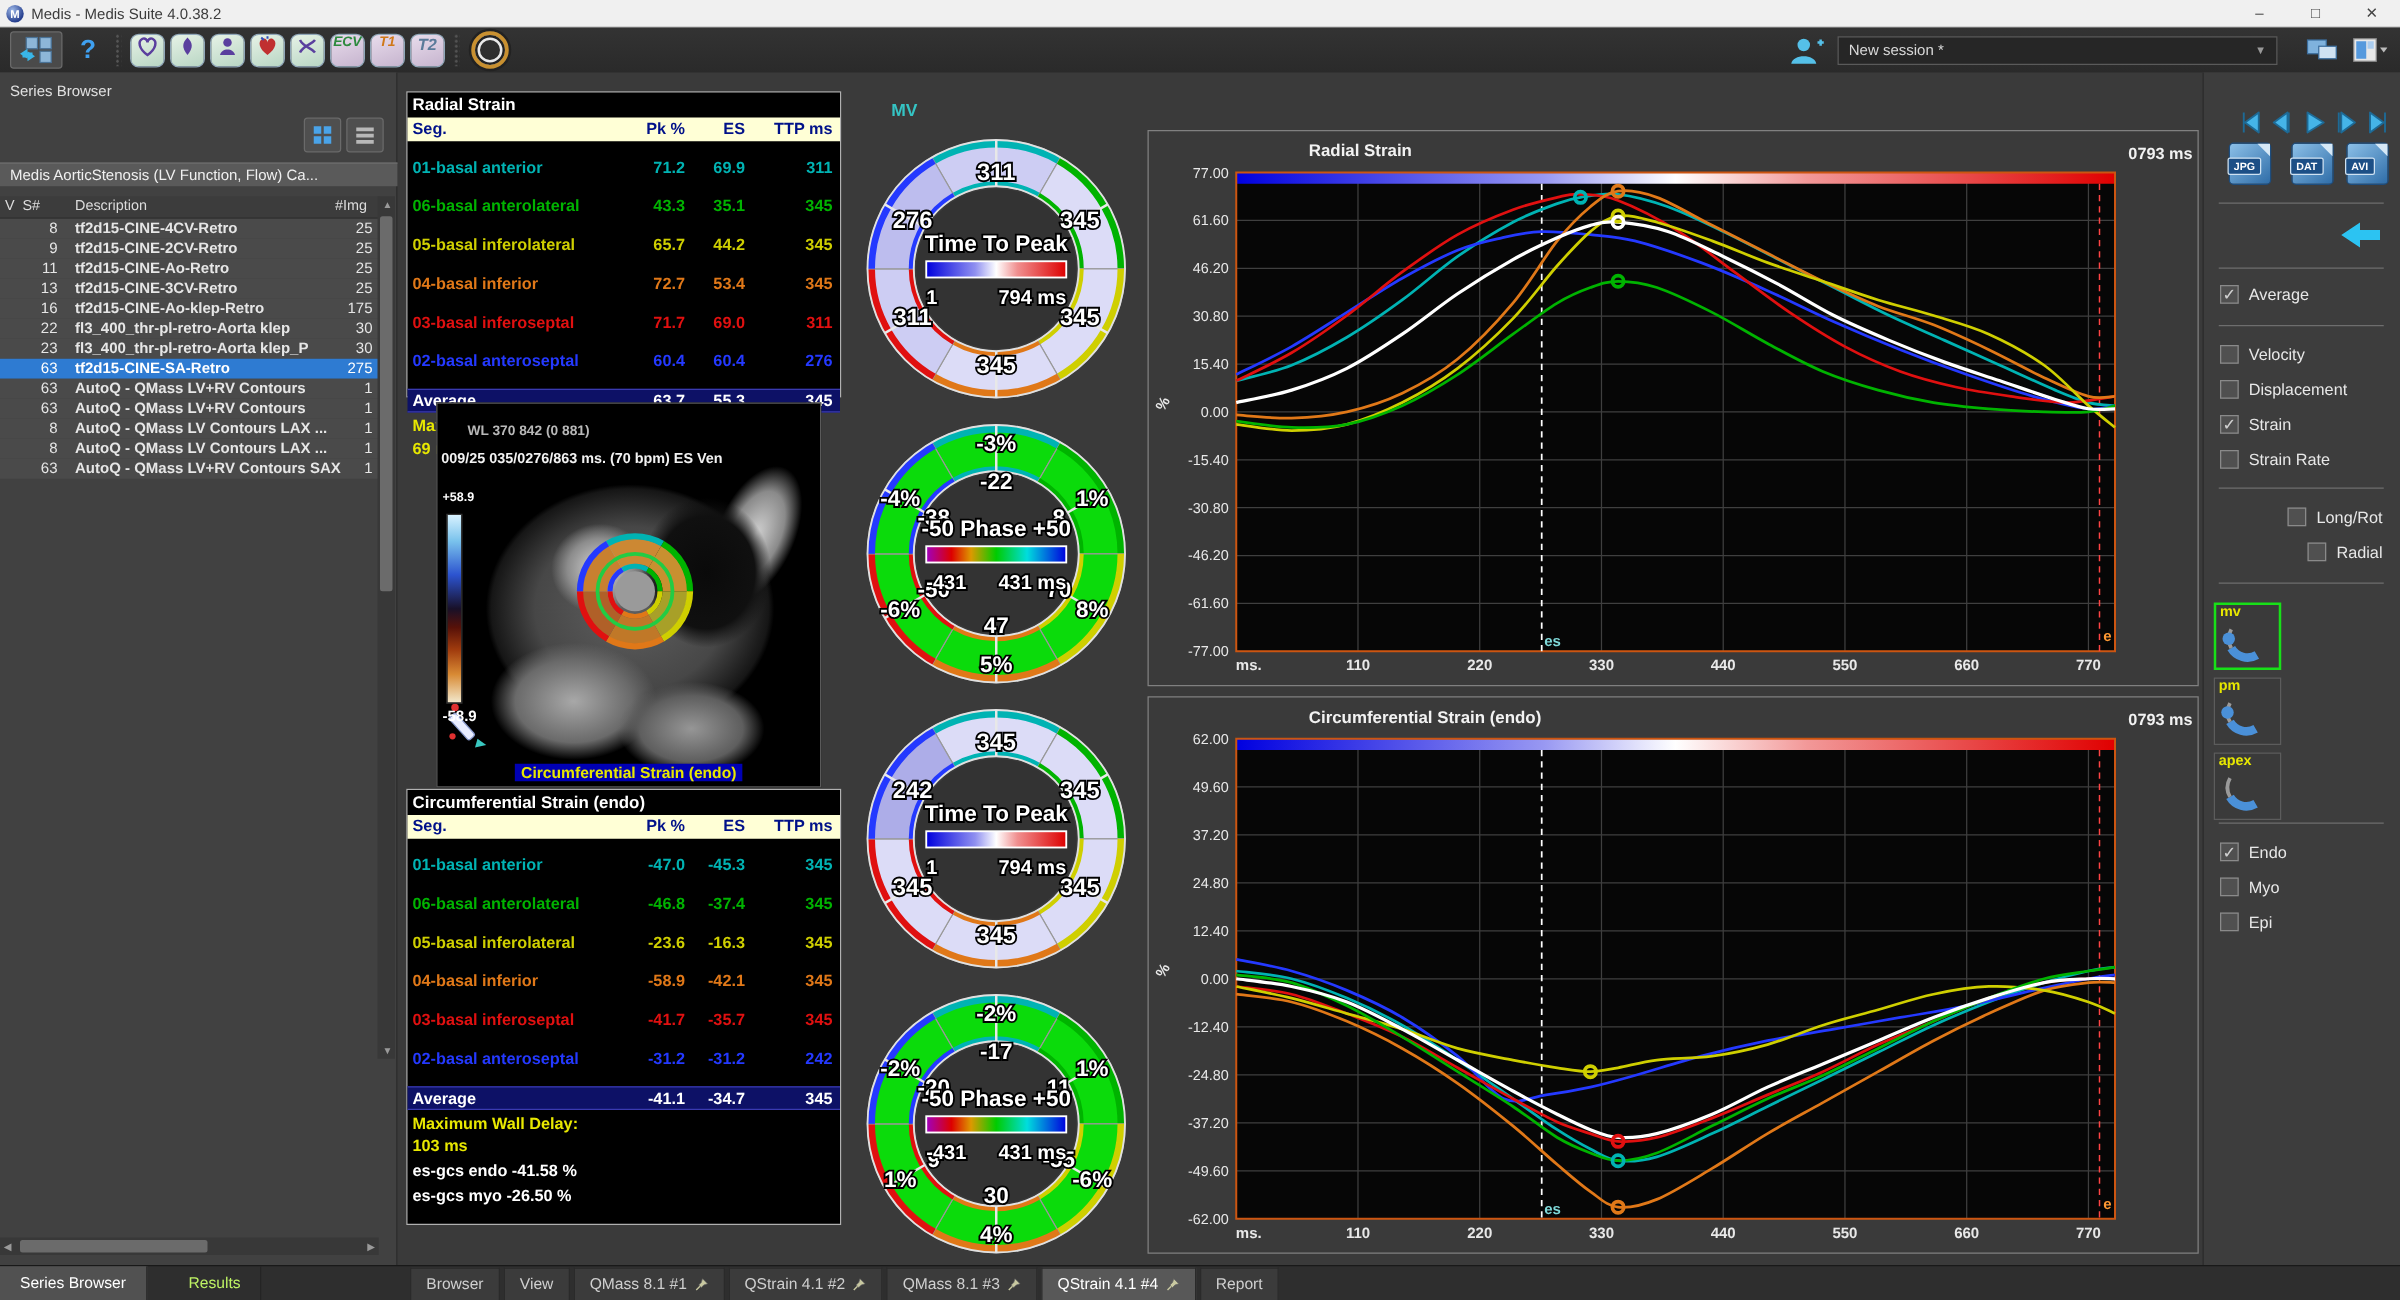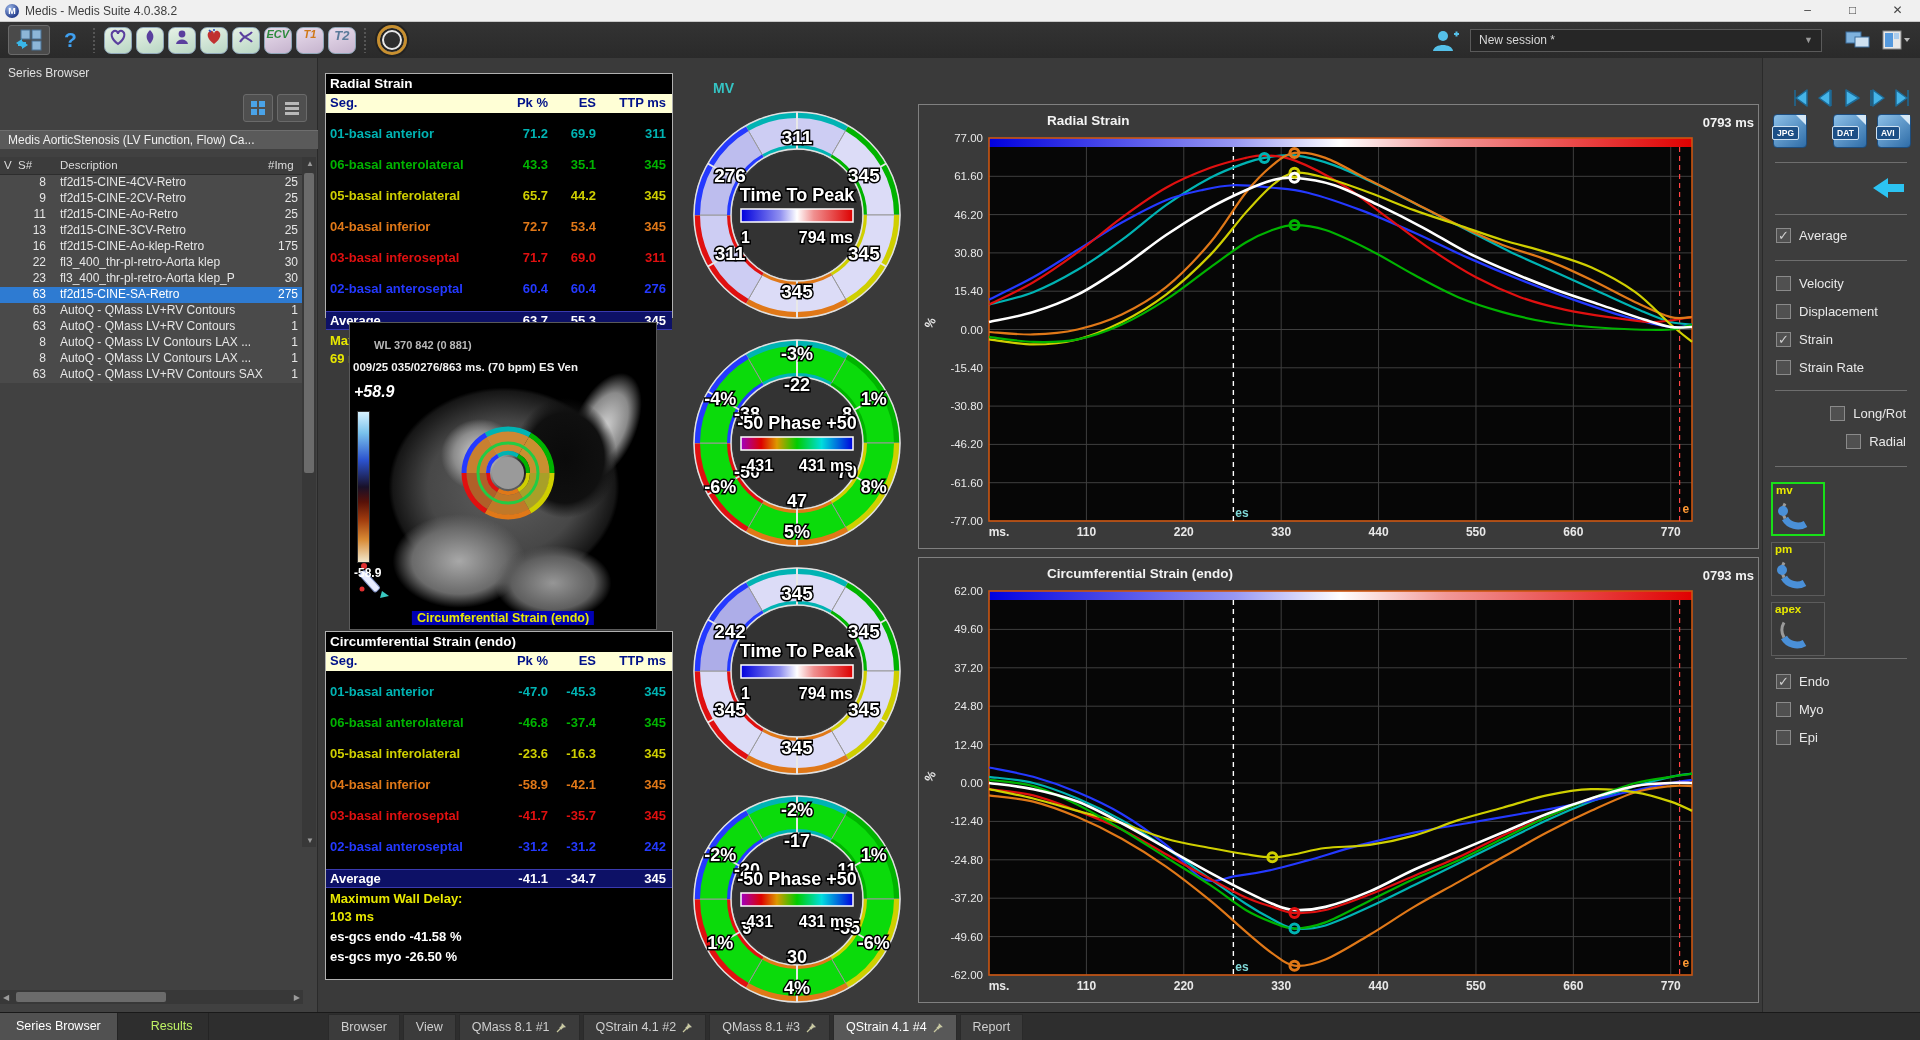--- a/index.html
+++ b/index.html
@@ -40,21 +40,21 @@
     display:flex; align-items:center; justify-content:center; }
   #patient-bar { position:absolute; left:0; top:72px; width:318px; height:19px; background:#5a5a5a; color:#f0f0f0;
     font-size:12px; line-height:19px; padding-left:8px; white-space:nowrap; overflow:hidden; border-top:1px solid #6e6e6e;}
   #list-head { position:absolute; left:0; top:99px; width:304px; height:18px; background:#3c3c3c; color:#dcdcdc; font-size:11.5px;
     border-bottom:1px solid #2d2d2d; }
   #list-head span { position:absolute; top:2px; }
   #series-rows { position:absolute; left:0; top:117px; width:304px; }
   .s-row { position:relative; height:16px; font-size:12px; color:#e6e6e6; background:#4a4a4a; white-space:nowrap; }
   .s-row.sel { background:#2e7bd2; color:#fff; }
   .s-row .c-s { position:absolute; left:18px; width:28px; text-align:right; }
-  .s-row .c-d { position:absolute; left:60px; }
+  .s-row .c-d { position:absolute; left:60px;font-weight:bold; }
   .s-row .c-i { position:absolute; left:256px; width:42px; text-align:right; }
   #list-bg { position:absolute; left:0; top:117px; width:304px; height:668px; background:#454545; z-index:-1;}
   #vscroll { position:absolute; right:1px; top:99px; width:14px; height:690px; background:#383838; }
   #vscroll .thumb { position:absolute; left:2px; top:16px; width:10px; height:300px; background:#6b6b6b; border-radius:2px;}
   #hscroll { position:absolute; left:0; bottom:8px; width:303px; height:14px; background:#383838; }
   #hscroll .thumb { position:absolute; top:2px; left:16px; height:10px; width:150px; background:#6b6b6b; border-radius:2px;}
   .scr-arrow { position:absolute; color:#9a9a9a; font-size:8px; }
 
   
   .strain-table { position:absolute; background:#000; border:1px solid #b0b0b0; font-weight:bold; }
@@ -68,21 +68,21 @@
   .st-extra { color:#fff; font-size:13px; padding:5px 4px 0 4px; }
 
   
   #viewer { position:absolute; left:349px; top:322px; width:308px; height:308px; background:#000; overflow:hidden;
     border:1px solid #5a5a5a; }
   .blob { position:absolute; border-radius:50%; }
   #viewer .v-line1 { position:absolute; left:3px; top:2px; color:#f2f2f2; font-size:11.5px; font-weight:bold; white-space:nowrap;margin-top:36px;}
   #viewer .v-line2 { position:absolute; left:24px; top:16px; color:#b8b8b8; font-size:11px; font-weight:bold;}
   #v-cbar { position:absolute; left:7px; top:88px; width:13px; height:152px; border:1px solid #333;
     background:linear-gradient(180deg,#d8f2ff 0%,#79c2ec 14%,#2c53cf 32%,#181028 50%,#571108 60%,#a13c0e 72%,#d88a34 85%,#f2e8cc 100%); }
-  #v-cbmax { position:absolute; left:4px; top:60px; color:#fff; font-size:16px; font-weight:bold;font-style:italic;}
+  #v-cbmax { position:absolute; left:4px; top:70px; color:#fff; font-size:10px; font-weight:bold;}
   #v-cbmin { position:absolute; left:4px; top:243px; color:#fff; font-size:12px; font-weight:bold;}
   #v-label { position:absolute; left:50%; transform:translateX(-50%); bottom:4px; background:#0000b4; color:#e8e800;
     font-size:12.5px; font-weight:bold; padding:0 5px; white-space:nowrap; }
 
   
   #gauge-col { position:absolute; left:676px; top:58px; width:242px; height:954px; }
   #mv-label { position:absolute; left:37px; top:22px; color:#35c4c4; font-weight:bold; font-size:14px; }
   .gauge { position:absolute; left:6px; width:230px; height:222px; }
 
   
@@ -838,21 +838,21 @@
         </svg></div>
       <div class="pb-btn" style="left: 76px;"><svg width="24" height="20" viewBox="0 0 24 20">
           <path d="M7 2 L20 10 L7 18 Z" fill="#45b4e8" stroke="#1d6a96" stroke-width="1.5" stroke-linejoin="round"></path>
         </svg></div>
       <div class="pb-btn" style="left: 102px;"><svg width="24" height="20" viewBox="0 0 24 20">
           <path d="M6 2 v16 M8 2 L19 10 L8 18 Z" fill="#45b4e8" stroke="#1d6a96" stroke-width="1.5" stroke-linejoin="round"></path>
         </svg></div>
       <div class="pb-btn" style="left: 128px;"><svg width="24" height="20" viewBox="0 0 24 20">
           <path d="M5 2 L16 10 L5 18 Z M17 2 v16" fill="#45b4e8" stroke="#1d6a96" stroke-width="1.5" stroke-linejoin="round"></path>
         </svg></div>
-      <div class="exp-btn" style="left: 10px;">
+      <div class="exp-btn" style="left: 20px;">
         <div class="file-ic">
           <div class="file-lbl">JPG</div>
         </div>
       </div>
       <div class="exp-btn" style="left: 70px;">
         <div class="file-ic">
           <div class="file-lbl">DAT</div>
         </div>
       </div>
       <div class="exp-btn" style="left: 114px;">

